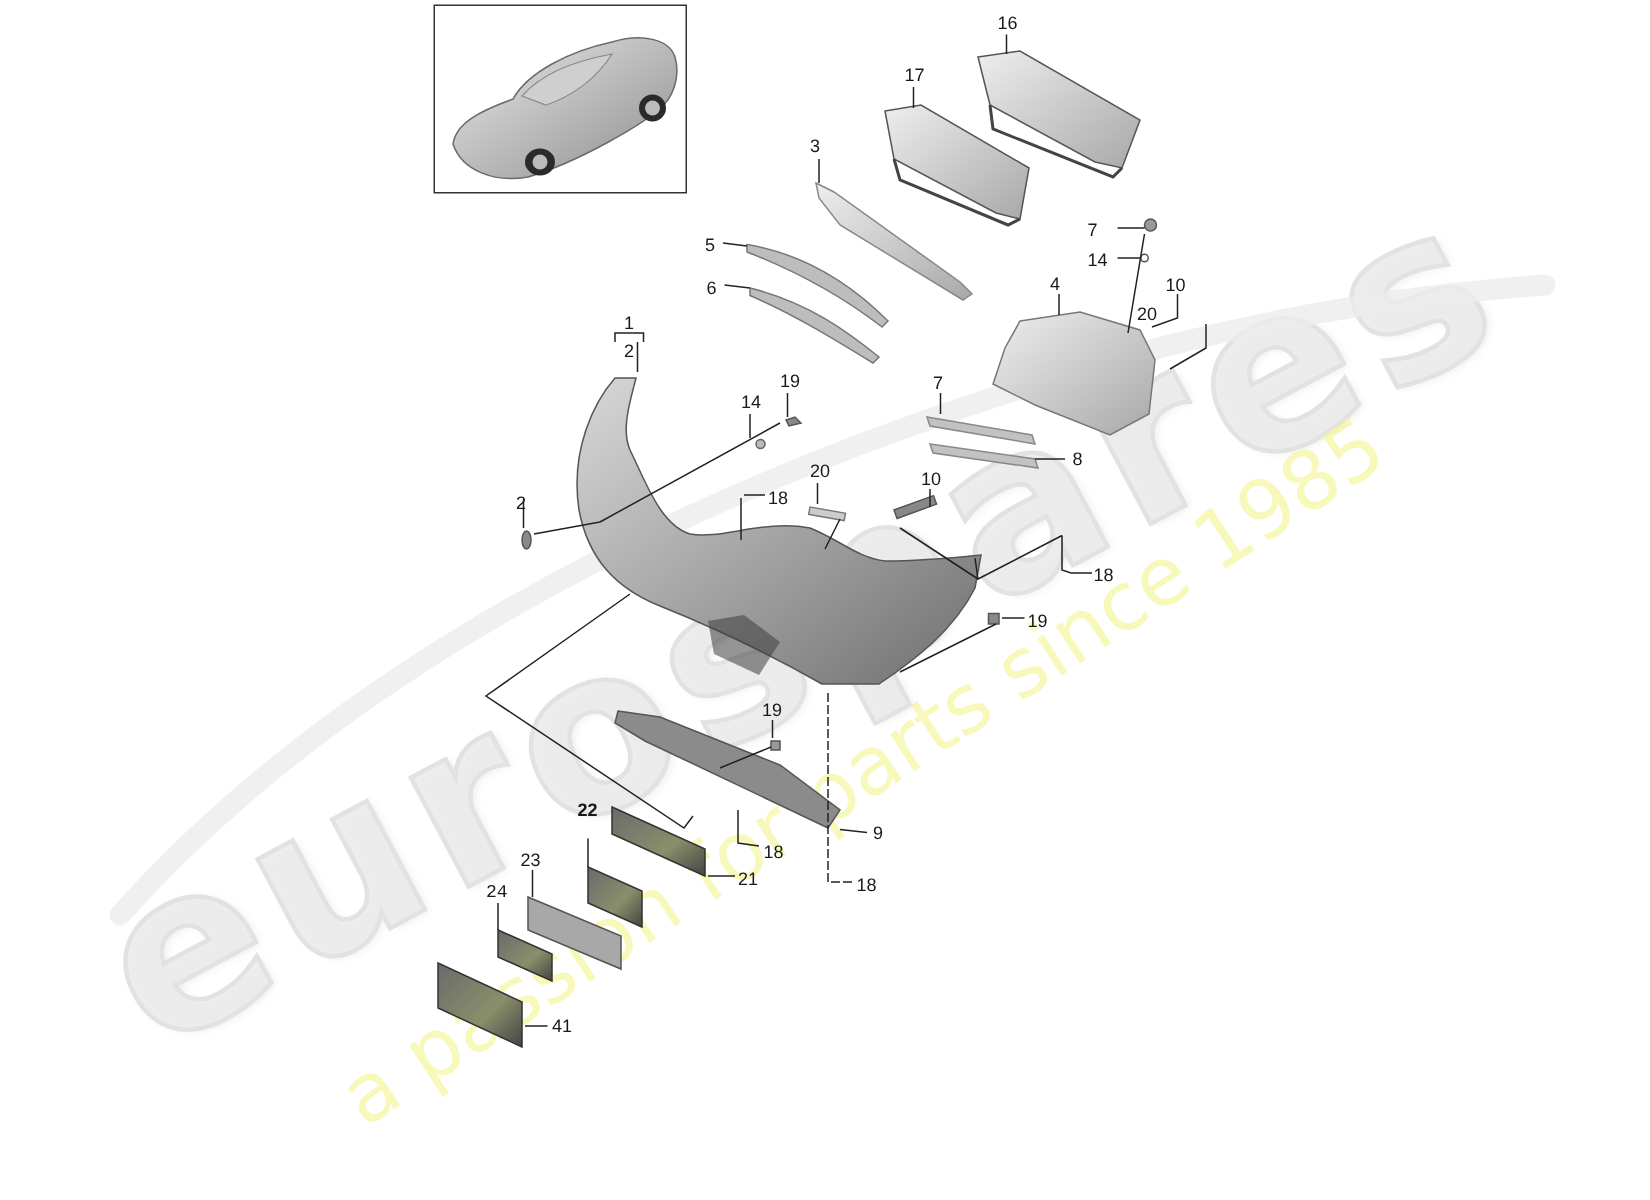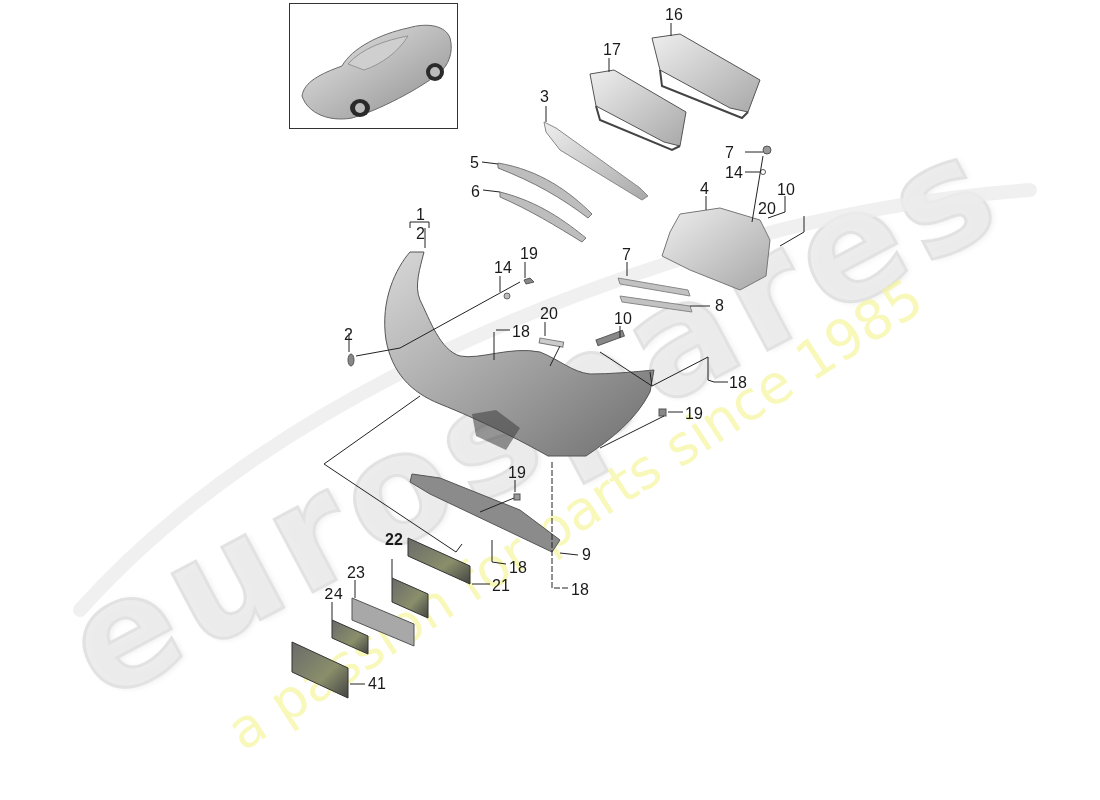--- a/index.html
+++ b/index.html
@@ -1,19 +1,19 @@
 <!DOCTYPE html>
 <html><head>
 <meta charset="utf-8">
 <style>
   html, body { margin: 0; padding: 0; background: #ffffff; }
   body { width: 1100px; height: 800px; position: relative; overflow: hidden;
          font-family: "Liberation Sans", sans-serif; }
   .canvas { position: absolute; left: 0; top: 0; width: 1100px; height: 800px; }
-  .lbl { position: absolute; font-size: 16px; color: #1a1a1a; line-height: 12px;
+  .lbl { position: absolute; font-size: 12px; color: #1a1a1a; line-height: 12px;
          font-family: "Liberation Sans", sans-serif; white-space: nowrap; }
   .thumb { position: absolute; left: 289px; top: 3px; width: 169px; height: 126px;
            border: 1.5px solid #333; background: #fff; box-sizing: border-box; }
   .wm-brand { position: absolute; font-family: "DejaVu Sans", sans-serif; font-weight: bold;
               color: rgba(235,235,235,0.85); font-size: 150px; letter-spacing: 8px;
               transform-origin: left bottom; white-space: nowrap;
               -webkit-text-stroke: 3px #e2e2e2; text-shadow: 2px 2px 6px rgba(0,0,0,0.08); }
   .wm-tag { position: absolute; font-family: "DejaVu Sans", sans-serif;
             color: rgba(245,245,150,0.65); font-size: 54px; white-space: nowrap;
             transform-origin: left bottom; }

